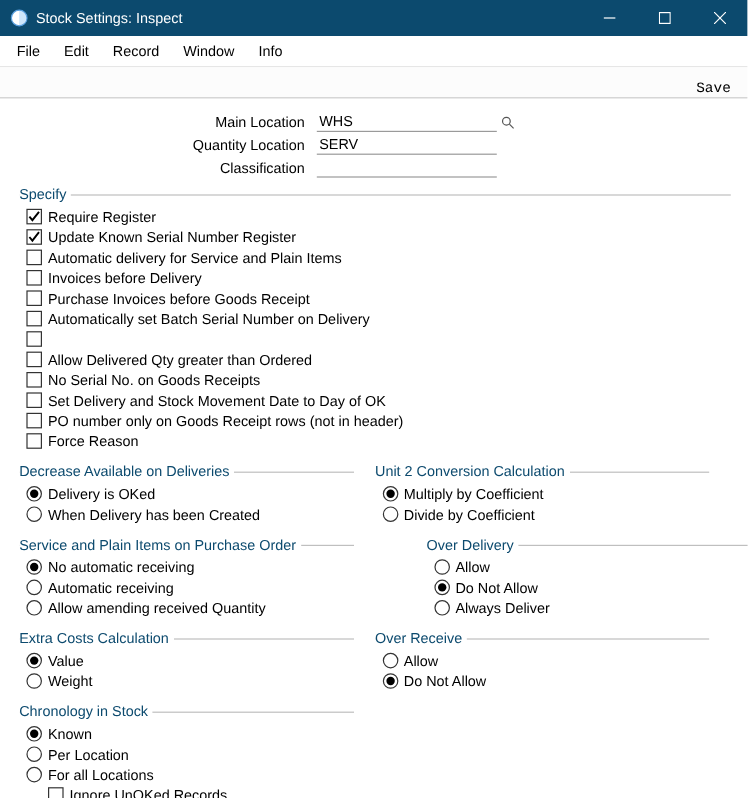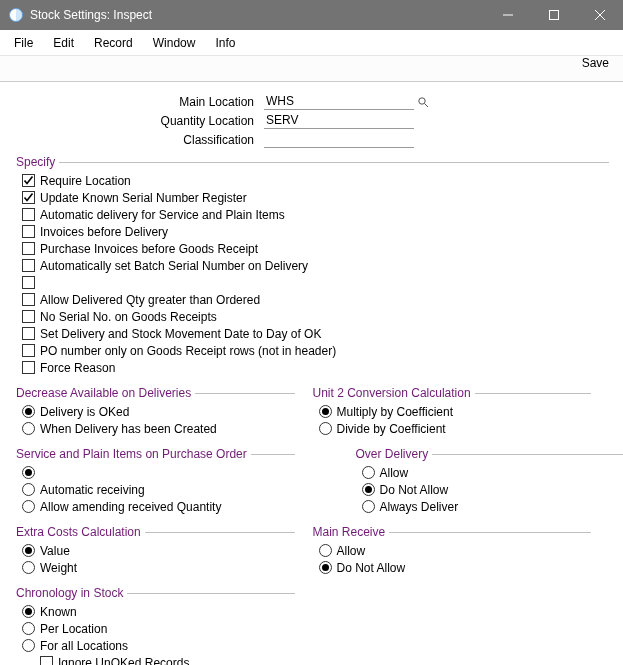--- a/index.html
+++ b/index.html
@@ -10,21 +10,21 @@
     color: #000;
     background: #fff;
     width: 623px;
     height: 665px;
     overflow: hidden;
   }
 
   
   .titlebar {
     height: 30px;
-    background: #737373;
+    background: #0c4a6e;
     color: #fff;
     display: flex;
     align-items: center;
     padding: 0 0 0 8px;
   }
   .titlebar .app-icon {
     width: 16px; height: 16px;
     margin-right: 6px;
     display: inline-flex;
   }
@@ -48,25 +48,26 @@
   }
   .menu-item {
     padding: 2px 10px;
     font-size: 12px;
   }
 
   
   .toolbar {
     height: 26px;
     display: flex;
-    align-items: flex-start;
+    align-items: flex-end;
     justify-content: flex-end;
     padding: 0 14px;
     border-bottom: 1px solid #ccc;
     background: #fcfcfc;
+    font-family: Liberation Mono, monospace;
   }
   .toolbar .save { font-size: 12px; }
 
   
   .form-body {
     padding: 10px 14px 4px 24px;
   }
 
   
   .hdr-row {
@@ -98,21 +99,21 @@
     align-items: center; justify-content: center;
     color: #555;
   }
 
   
   .group {
     margin-top: 10px;
   }
   .group-legend {
     font-size: 12px;
-    color: #701a75;
+    color: #0c4a6e;
     position: relative;
     display: block;
   }
   .group-legend::after {
     content: "";
     position: absolute;
     top: 50%;
     left: 0; right: 0;
     border-top: 1px solid #bfbfbf;
     z-index: 0;
@@ -237,21 +238,21 @@
 
   <div class="group" style="margin-left:-8px; margin-top:6px;">
     <div class="group-legend"><span>Specify</span></div>
     <div class="group-body" id="specify-body">
         <label class="opt">
           <span class="cb">
             <svg width="11" height="11" viewBox="0 0 11 11">
               <polyline points="1.5,5.5 4,8.5 9.5,1.5" fill="none" stroke="#000" stroke-width="1.6"></polyline>
             </svg>
           </span>
-          <span>Require Location</span>
+          <span>Require Register</span>
         </label>
         <label class="opt">
           <span class="cb">
             <svg width="11" height="11" viewBox="0 0 11 11">
               <polyline points="1.5,5.5 4,8.5 9.5,1.5" fill="none" stroke="#000" stroke-width="1.6"></polyline>
             </svg>
           </span>
           <span>Update Known Serial Number Register</span>
         </label>
         <label class="opt">
@@ -335,20 +336,21 @@
 
   <div class="two-col" style="margin-left:-8px;gap:43px;">
     <div class="col">
       <div class="group">
         <div class="group-legend"><span>Service and Plain Items on Purchase Order</span></div>
         <div class="group-body" id="spp-body">
             <label class="opt">
               <span class="rb">
                 <span class="dot"></span>
               </span>
+              <span>No automatic receiving</span>
             </label>
             <label class="opt">
               <span class="rb"></span>
               <span>Automatic receiving</span>
             </label>
             <label class="opt">
               <span class="rb"></span>
               <span>Allow amending received Quantity</span>
             </label>
           </div>
@@ -390,21 +392,21 @@
             </label>
             <label class="opt">
               <span class="rb"></span>
               <span>Weight</span>
             </label>
           </div>
       </div>
     </div>
     <div class="col">
       <div class="group">
-        <div class="group-legend"><span>Main Receive</span></div>
+        <div class="group-legend"><span>Over Receive</span></div>
         <div class="group-body" id="or-body">
             <label class="opt">
               <span class="rb"></span>
               <span>Allow</span>
             </label>
             <label class="opt">
               <span class="rb">
                 <span class="dot"></span>
               </span>
               <span>Do Not Allow</span>

